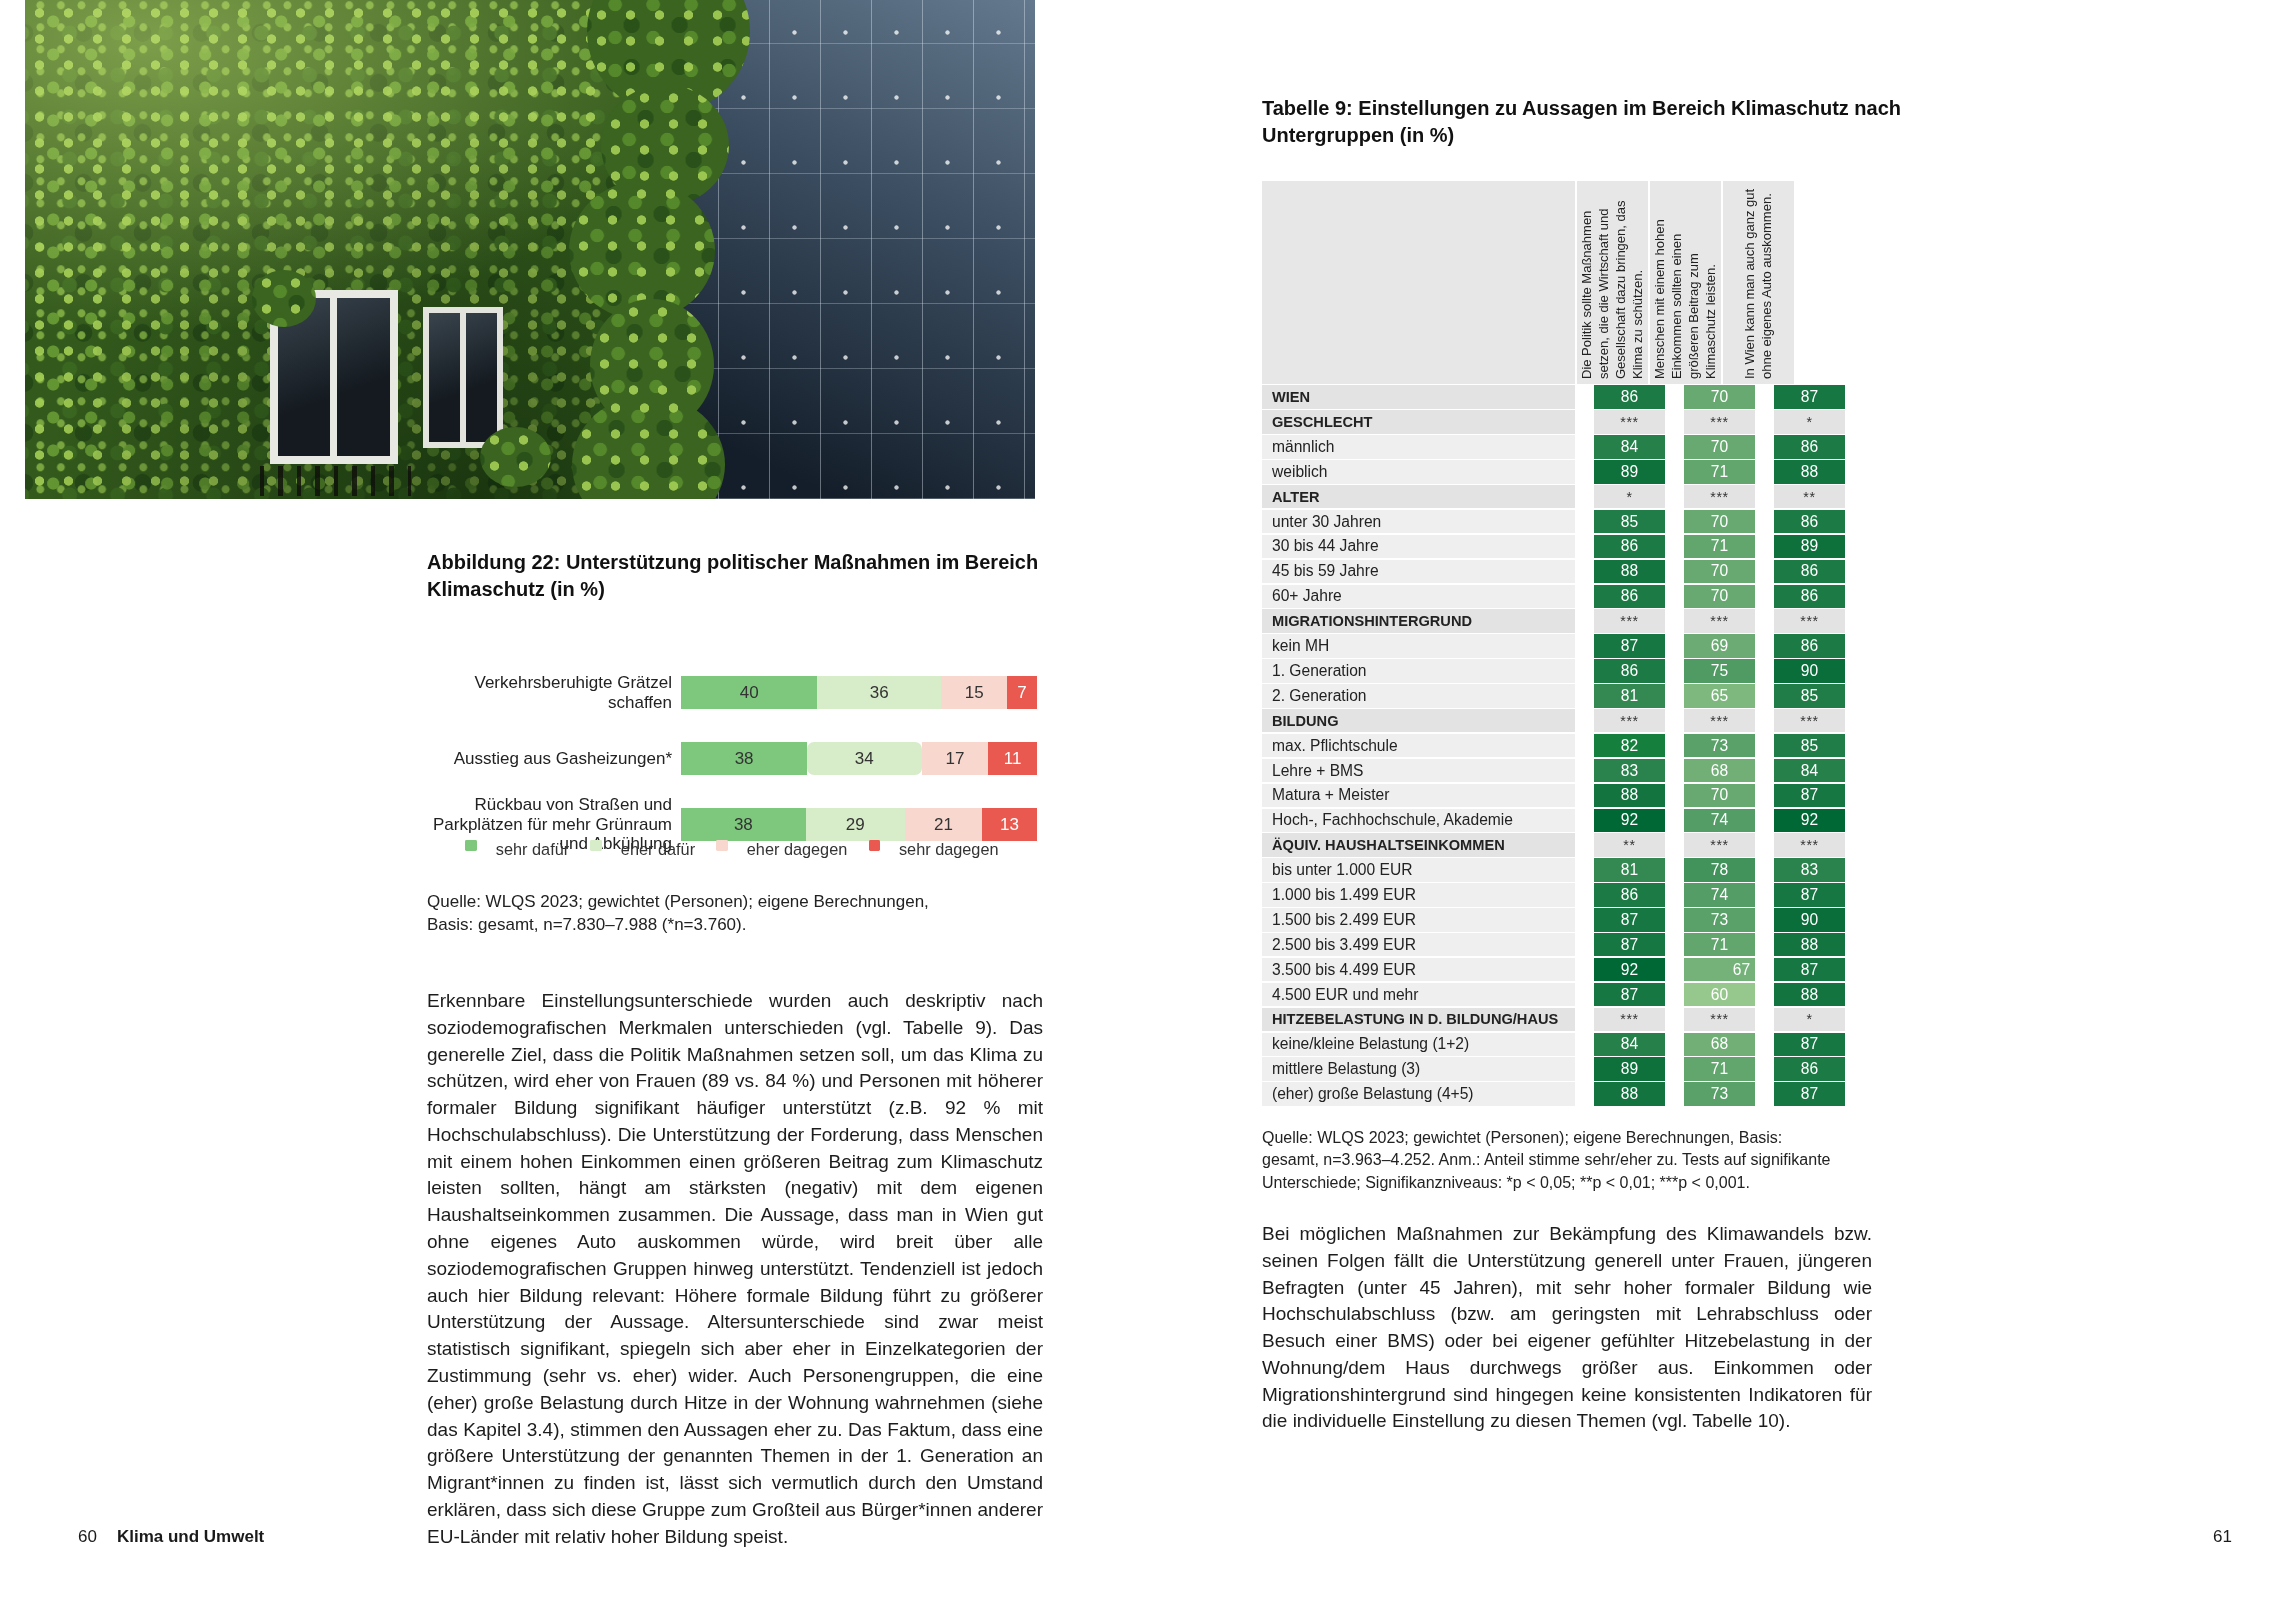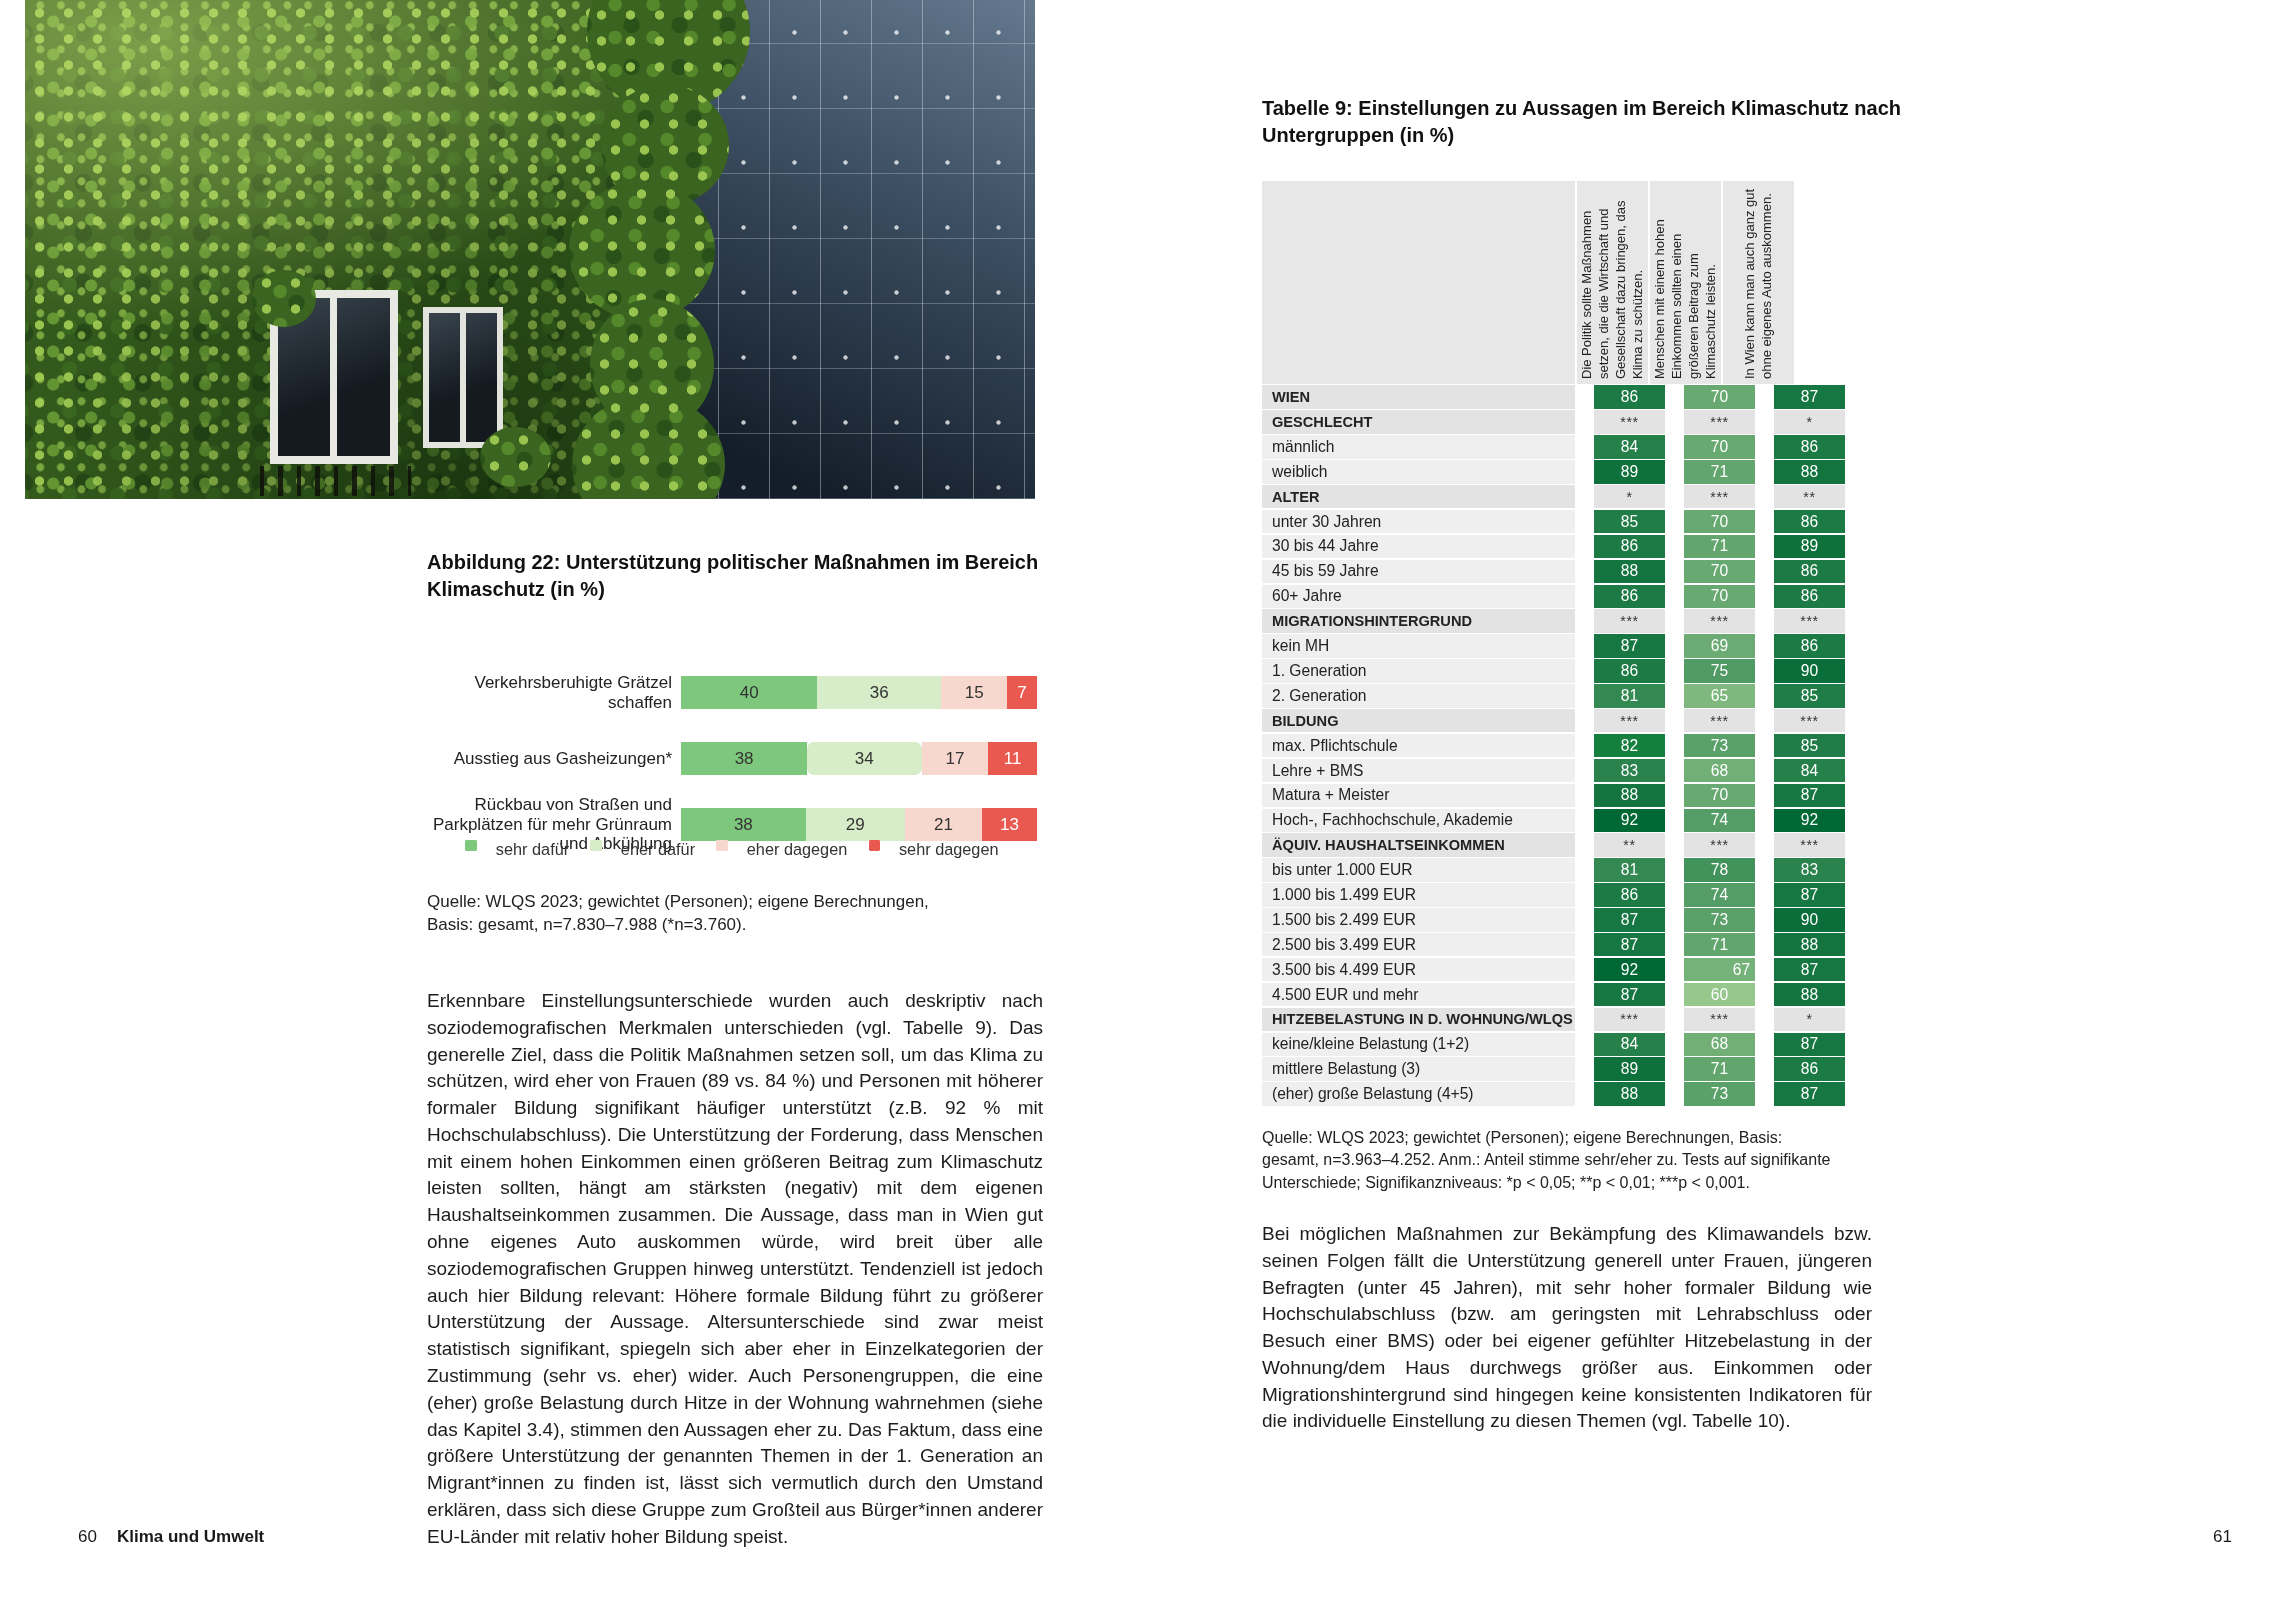--- a/index.html
+++ b/index.html
@@ -329,21 +329,21 @@
         <div class="tval num" style="background: rgb(117, 178, 122); padding-left: 44px;">67</div>
         <div class="tval num" style="background: rgb(23, 119, 66);">87</div>
       </div>
       <div class="trow">
         <div class="tlabel">4.500 EUR und mehr</div>
         <div class="tval num" style="background: rgb(23, 119, 66);">87</div>
         <div class="tval num" style="background: rgb(150, 199, 141);">60</div>
         <div class="tval num" style="background: rgb(19, 116, 63);">88</div>
       </div>
       <div class="trow">
-        <div class="tlabel cat">HITZEBELASTUNG IN D. WOHNUNG/WLQS</div>
+        <div class="tlabel cat">HITZEBELASTUNG IN D. BILDUNG/HAUS</div>
         <div class="tval sig">***</div>
         <div class="tval sig">***</div>
         <div class="tval sig">*</div>
       </div>
       <div class="trow">
         <div class="tlabel">keine/kleine Belastung (1+2)</div>
         <div class="tval num" style="background: rgb(38, 128, 74);">84</div>
         <div class="tval num" style="background: rgb(113, 175, 119);">68</div>
         <div class="tval num" style="background: rgb(23, 119, 66);">87</div>
       </div>

